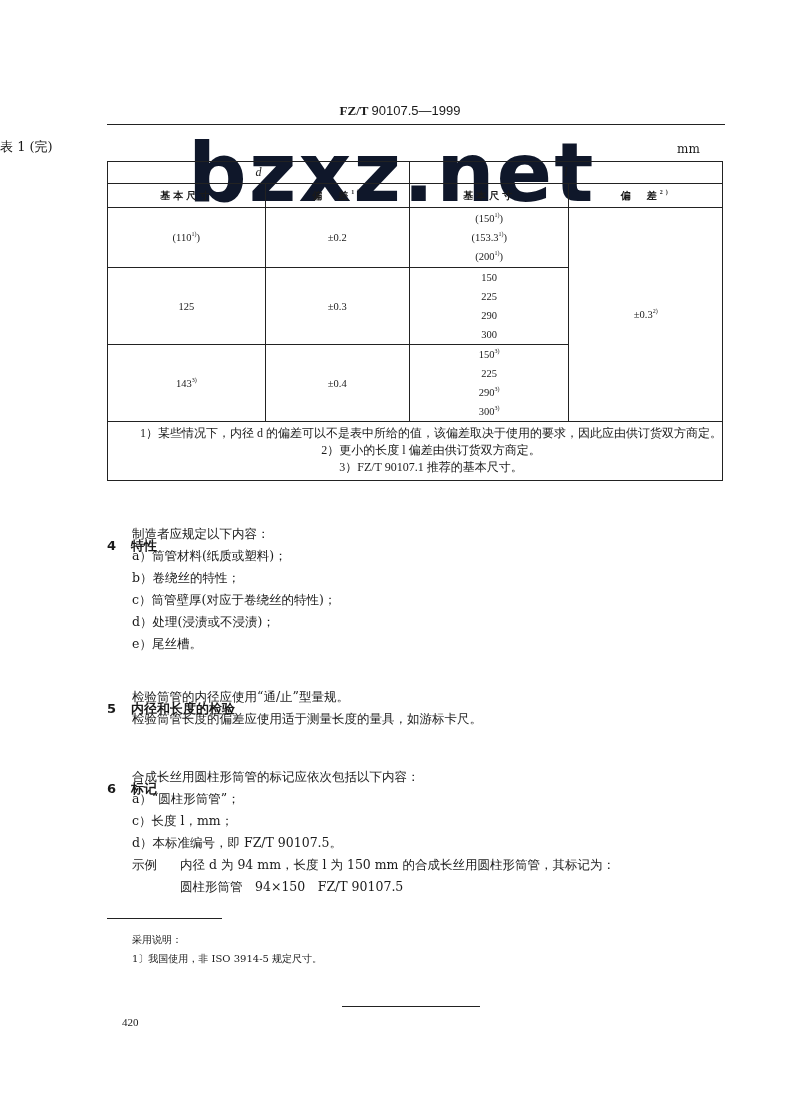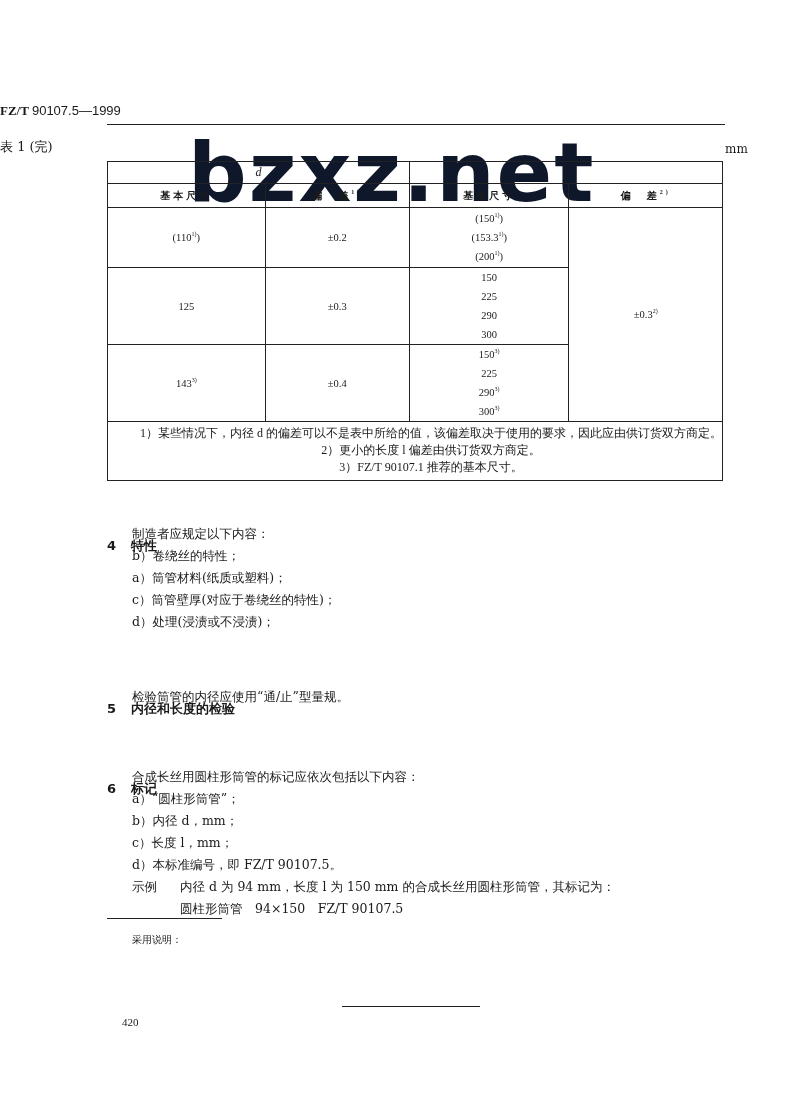--- a/index.html
+++ b/index.html
@@ -9,28 +9,28 @@
       font-family: "DejaVu Serif", "Liberation Serif", serif;
     }
     .abs { position: absolute; }
     .watermark {
       position: absolute; left: 188px; top: 132px;
       font-family: "DejaVu Sans", "Liberation Sans", sans-serif;
       font-weight: bold; font-size: 82px; letter-spacing: 2px;
       color: #0f172a; z-index: 0; line-height: 1;
     }
     .header-code {
-      left: 0; width: 800px; top: 103px; 
+      left: 0; width: 800px; top: 103px; text-align: center;
       font-size: 13px; font-weight: bold;
       font-family: "Liberation Serif", serif;
     }
     .header-code .num { font-weight: normal; font-family: "Liberation Sans", sans-serif; }
     .header-rule { left: 107px; top: 124px; width: 618px; height: 0; border-top: 1.5px solid #222; }
     .table-caption { left: 0; width: 743px; text-align: left; top: 138px; font-size: 13px; z-index: 1; }
-    .unit { left: 677px; top: 142px; font-size: 12px; z-index: 1; margin-left: 48px; }
+    .unit { left: 677px; top: 142px; font-size: 12px; z-index: 1; }
 
     table.spec {
       position: absolute; left: 107px; top: 161px; width: 613px;
       border-collapse: collapse; font-size: 10.5px; z-index: 1;
       font-family: "Liberation Serif", serif;
     }
     table.spec td {
       border: 1px solid #222; text-align: center; vertical-align: middle; padding: 0;
     }
     table.spec .grp { height: 22px; }
@@ -127,49 +127,51 @@
     </td>
   </tr>
 </tbody>
   </table>
 
 <div class="abs sec" style="top:494px">
   <span class="no">4</span><span>特性</span>
 </div>
 <div class="abs para" style="top:523px">
   <div>制造者应规定以下内容：</div>
+  <div>a）筒管材料(纸质或塑料)；</div>
   <div>b）卷绕丝的特性；</div>
-  <div>a）筒管材料(纸质或塑料)；</div>
   <div>c）筒管壁厚(对应于卷绕丝的特性)；</div>
   <div>d）处理(浸渍或不浸渍)；</div>
+  <div>e）尾丝槽。</div>
 </div>
 
 <div class="abs sec" style="top:657px">
   <span class="no">5</span><span>内径和长度的检验</span>
 </div>
 <div class="abs para" style="top:686px">
   <div>检验筒管的内径应使用“通/止”型量规。</div>
+  <div>检验筒管长度的偏差应使用适于测量长度的量具，如游标卡尺。</div>
 </div>
 
 <div class="abs sec" style="top:737px">
   <span class="no">6</span><span>标记</span>
 </div>
 <div class="abs para" style="top:766px">
   <div>合成长丝用圆柱形筒管的标记应依次包括以下内容：</div>
   <div>a）“圆柱形筒管”；</div>
-  <div>b）内径 d，mm；</div>
   <div>c）长度 l，mm；</div>
   <div>d）本标准编号，即 FZ/T 90107.5。</div>
   <div class="ex-row">
     <span class="ex-label">示例</span><span>内径 d 为 94 mm，长度 l 为 150 mm 的合成长丝用圆柱形筒管，其标记为：</span>
   </div>
   <div class="ex-indent">圆柱形筒管　94×150　FZ/T 90107.5</div>
 </div>
 
 <div class="abs short-rule" style="left:107px; top:918px; width:115px;"></div>
 
 <div class="abs notes2" style="top:930px">
   <div>采用说明：</div>
+  <div>1〕我国使用，非 ISO 3914-5 规定尺寸。</div>
 </div>
 
 <div class="abs short-rule" style="left:342px; top:1006px; width:138px;"></div>
 
 <div class="abs page-num">420</div>
 
 </body></html>

